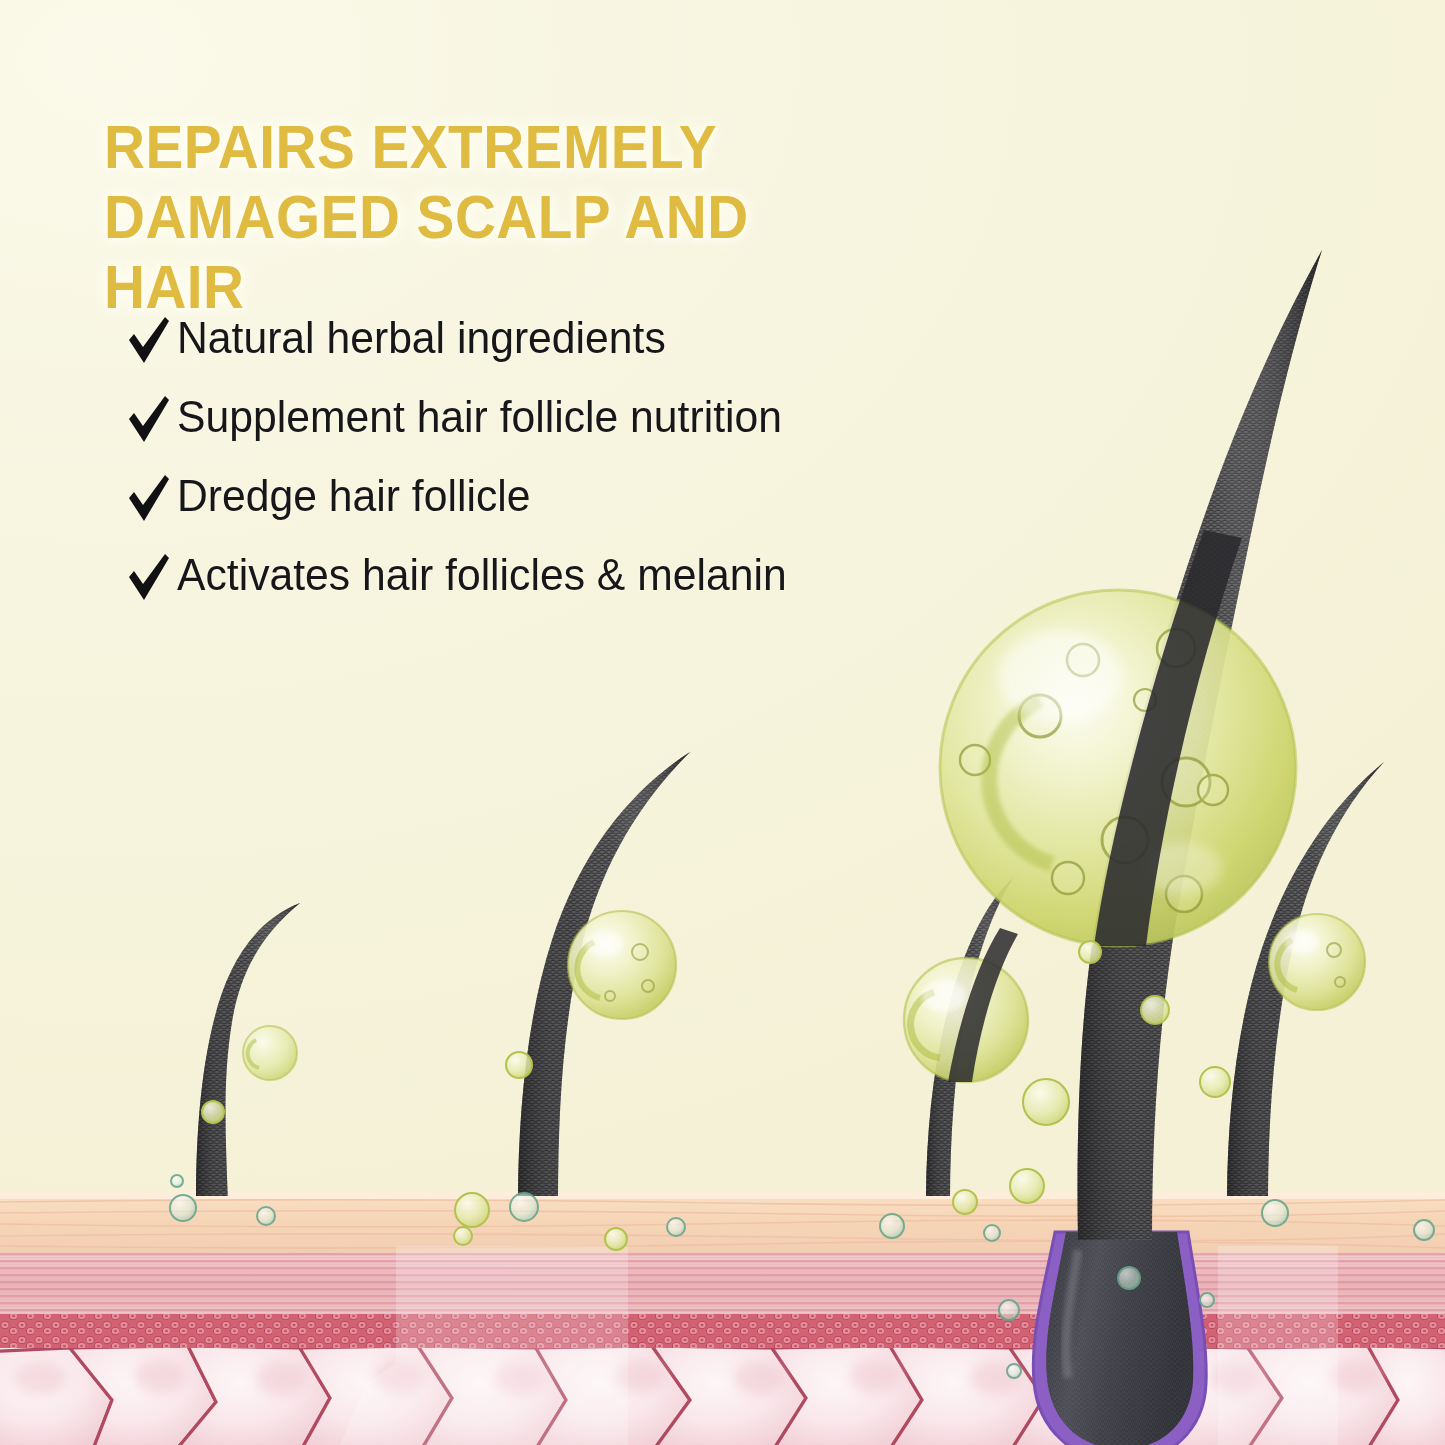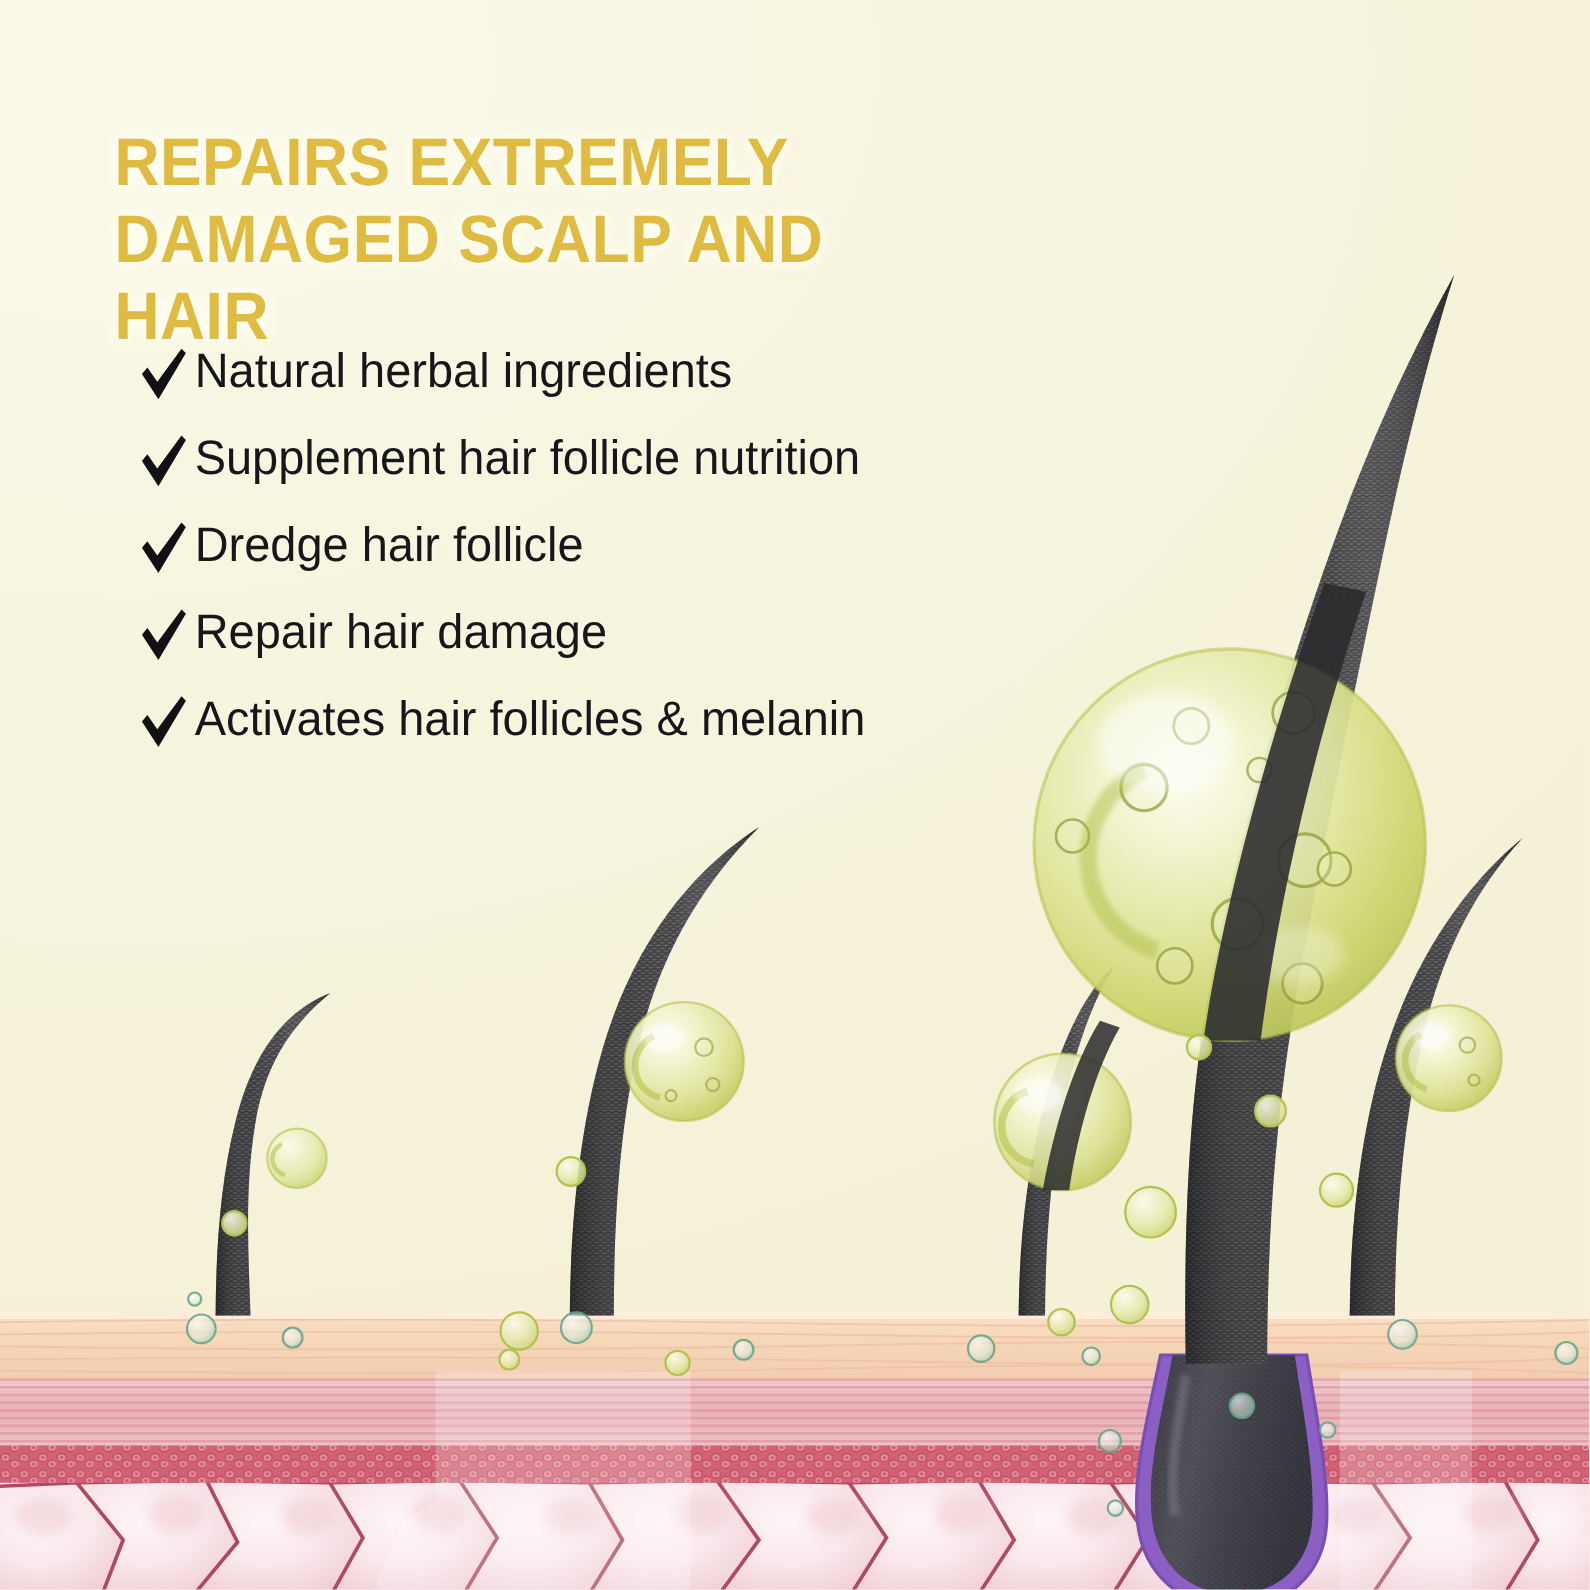--- a/index.html
+++ b/index.html
@@ -464,28 +464,20 @@
 
       <li>
         <span class="check">
           <svg width="46" height="52" viewBox="0 0 46 52">
             <path d="M4 25 L9 19 L18 32 L40 2 L44 6 L19 48 Z" fill="#111114"></path>
           </svg>
         </span>
         <span class="btext">Dredge hair follicle</span>
       </li>
 
-      <li>
-        <span class="check">
-          <svg width="46" height="52" viewBox="0 0 46 52">
-            <path d="M4 25 L9 19 L18 32 L40 2 L44 6 L19 48 Z" fill="#111114"></path>
-          </svg>
-        </span>
-        <span class="btext">Repair hair damage</span>
-      </li>
 
       <li>
         <span class="check">
           <svg width="46" height="52" viewBox="0 0 46 52">
             <path d="M4 25 L9 19 L18 32 L40 2 L44 6 L19 48 Z" fill="#111114"></path>
           </svg>
         </span>
         <span class="btext">Activates hair follicles &amp; melanin</span>
       </li>
 

